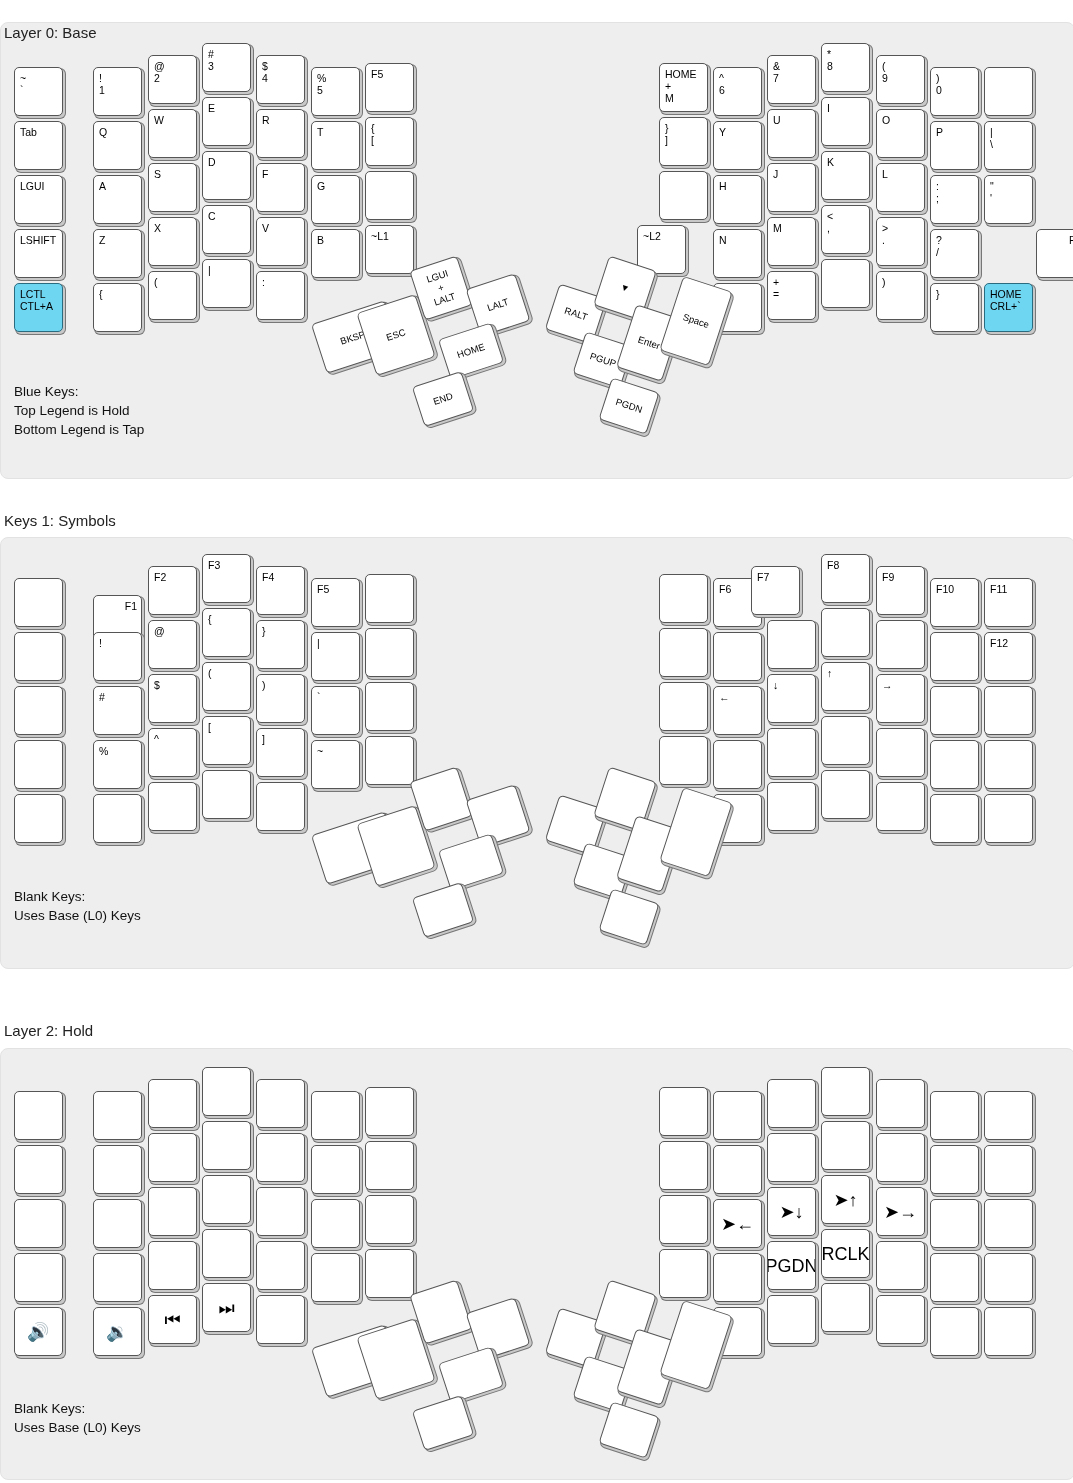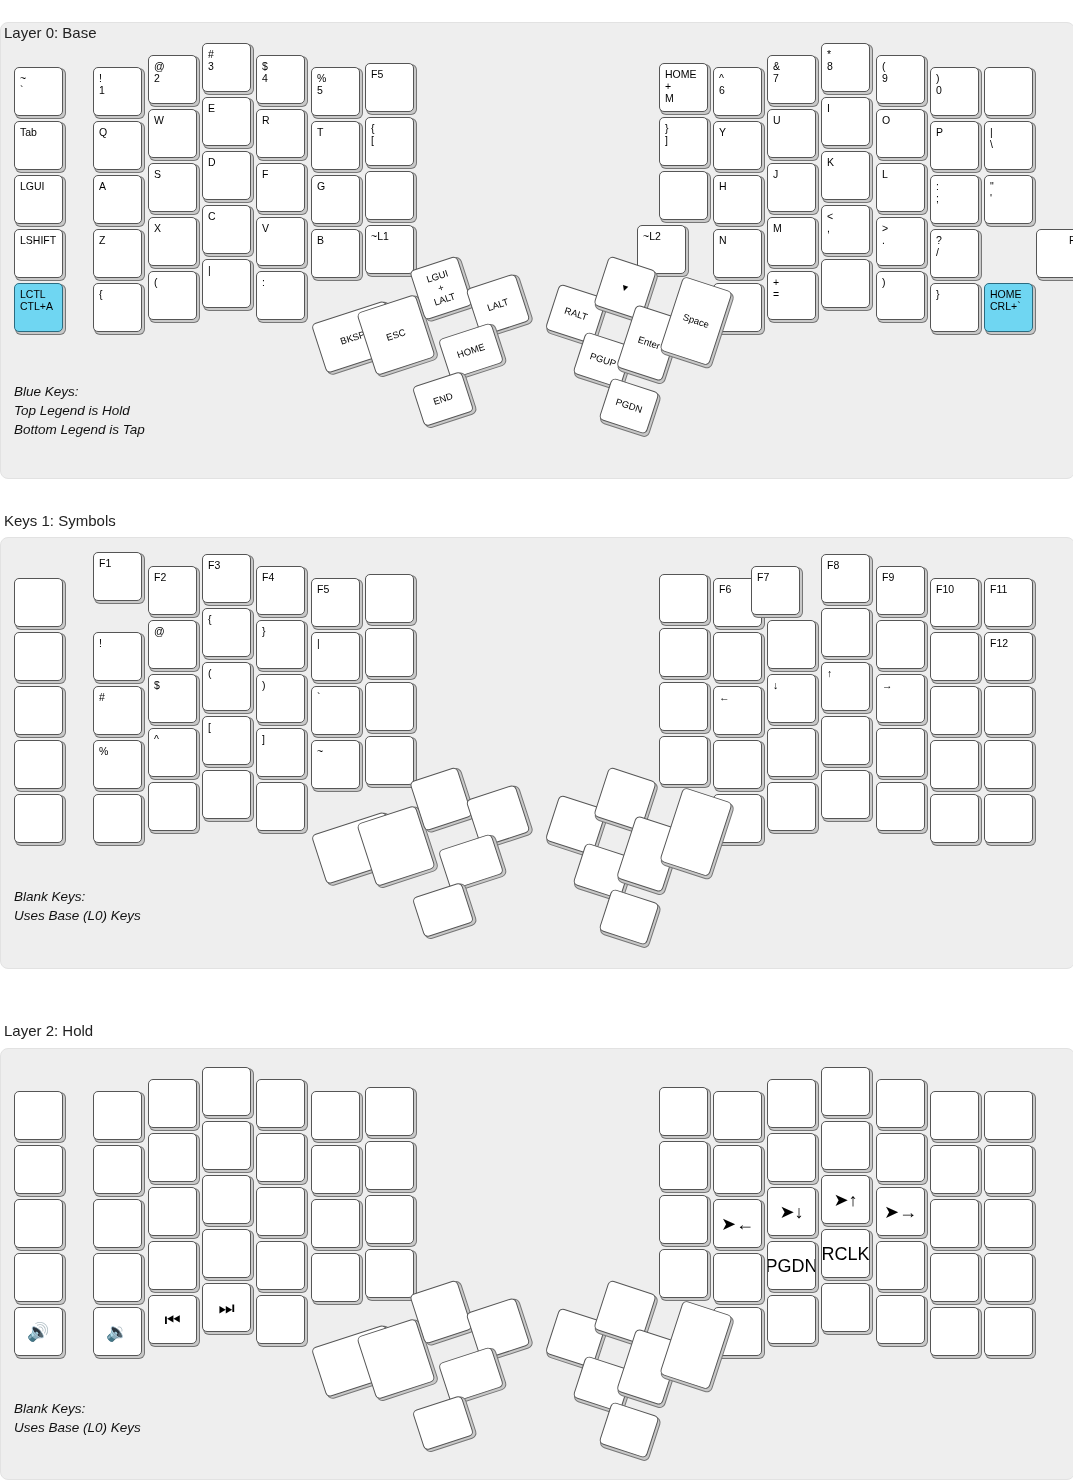--- a/index.html
+++ b/index.html
@@ -16,21 +16,21 @@
     width:49px;height:49px;
     font-size:10.5px;
     line-height:12px;
     padding:4px 4px 0 5px;
     overflow:hidden;
     white-space:pre-line;
   }
   .key.blue{background:#6fd6f2;border-color:#2b6b80;}
   .key.center{display:flex;align-items:center;justify-content:center;padding:0;text-align:center;}
   .key.small{font-size:9.5px;}
-  .note{position:absolute;font-size:13.5px;line-height:19px;color:#111;white-space:pre-line;font-style:italic;}
+  .note{position:absolute;font-size:13.5px;line-height:19px;color:#111;white-space:pre-line;}
 </style>
 </head>
 <body>
 
 <div id="root">
     <div class="layer-panel" style="position: absolute; left: 0px; top: 22px; width: 1073px; height: 455px;"></div>
     <div class="layer-panel" style="position: absolute; left: 0px; top: 537px; width: 1073px; height: 430px;"></div>
     <div class="layer-panel" style="position: absolute; left: 0px; top: 1048px; width: 1073px; height: 430px;"></div>
     <div class="layer-title" style="position: absolute; left: 2px; top: 20px;">Layer 0: Base</div>
     <div class="layer-title" style="position: absolute; left: 2px; top: 508px;">Keys 1: Symbols</div>
@@ -146,21 +146,21 @@
     <div class="key center small" style="left: 600px; top: 262px; width: 50px; height: 52px; transform: rotate(18deg);">▼</div>
     <div class="key center small" style="left: 578px; top: 338px; width: 50px; height: 44px; transform: rotate(18deg);">PGUP</div>
     <div class="key center small" style="left: 625px; top: 310px; width: 48px; height: 66px; transform: rotate(18deg);">Enter</div>
     <div class="key center small" style="left: 670px; top: 282px; width: 52px; height: 78px; transform: rotate(18deg);">Space</div>
     <div class="key center small" style="left: 604px; top: 384px; width: 50px; height: 44px; transform: rotate(18deg);">PGDN</div>
     <div class="key" style="left: 14px; top: 578px;"></div>
     <div class="key" style="left: 14px; top: 632px;"></div>
     <div class="key" style="left: 14px; top: 686px;"></div>
     <div class="key" style="left: 14px; top: 740px;"></div>
     <div class="key" style="left: 14px; top: 794px;"></div>
-    <div class="key" style="left: 93px; top: 552px;">F1</div>
+    <div class="key" style="left: 93px; top: 595px; text-align: right;">F1</div>
     <div class="key" style="left: 93px; top: 632px;">!</div>
     <div class="key" style="left: 93px; top: 686px;">#</div>
     <div class="key" style="left: 93px; top: 740px;">%</div>
     <div class="key" style="left: 93px; top: 794px;"></div>
     <div class="key" style="left: 148px; top: 566px;">F2</div>
     <div class="key" style="left: 148px; top: 620px;">@</div>
     <div class="key" style="left: 148px; top: 674px;">$</div>
     <div class="key" style="left: 148px; top: 728px;">^</div>
     <div class="key" style="left: 148px; top: 782px;"></div>
     <div class="key" style="left: 202px; top: 554px;">F3</div>

